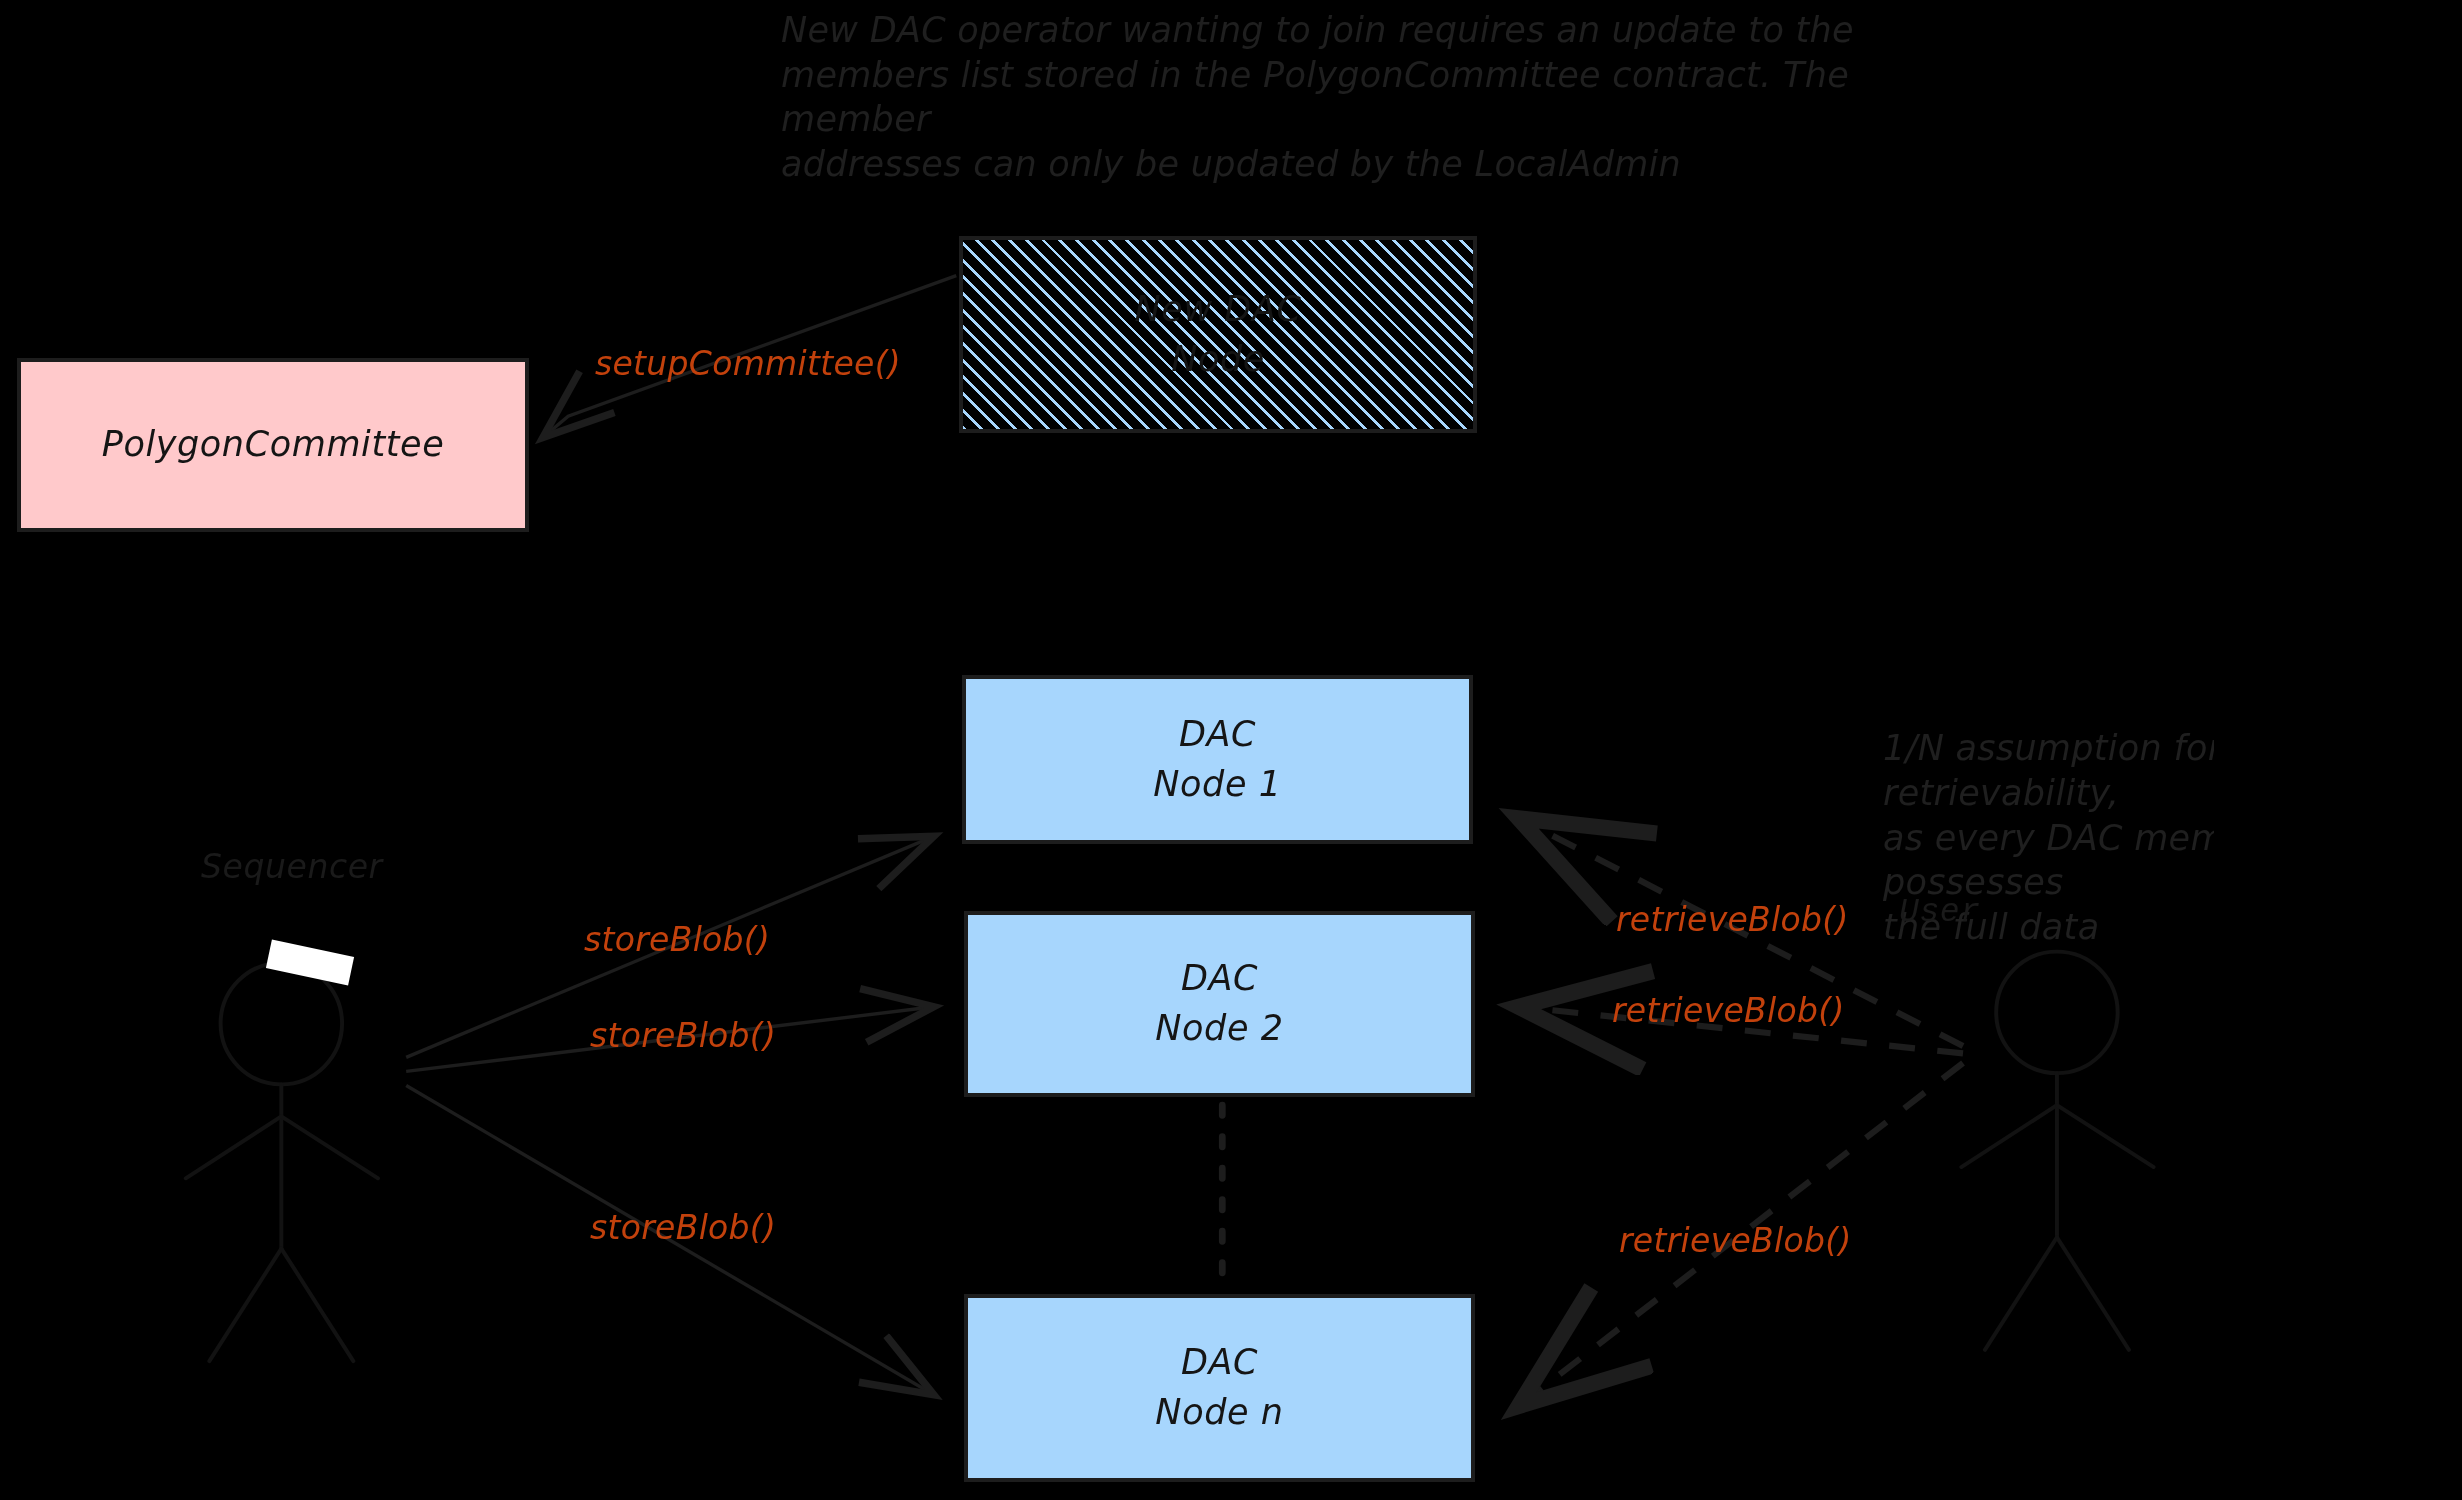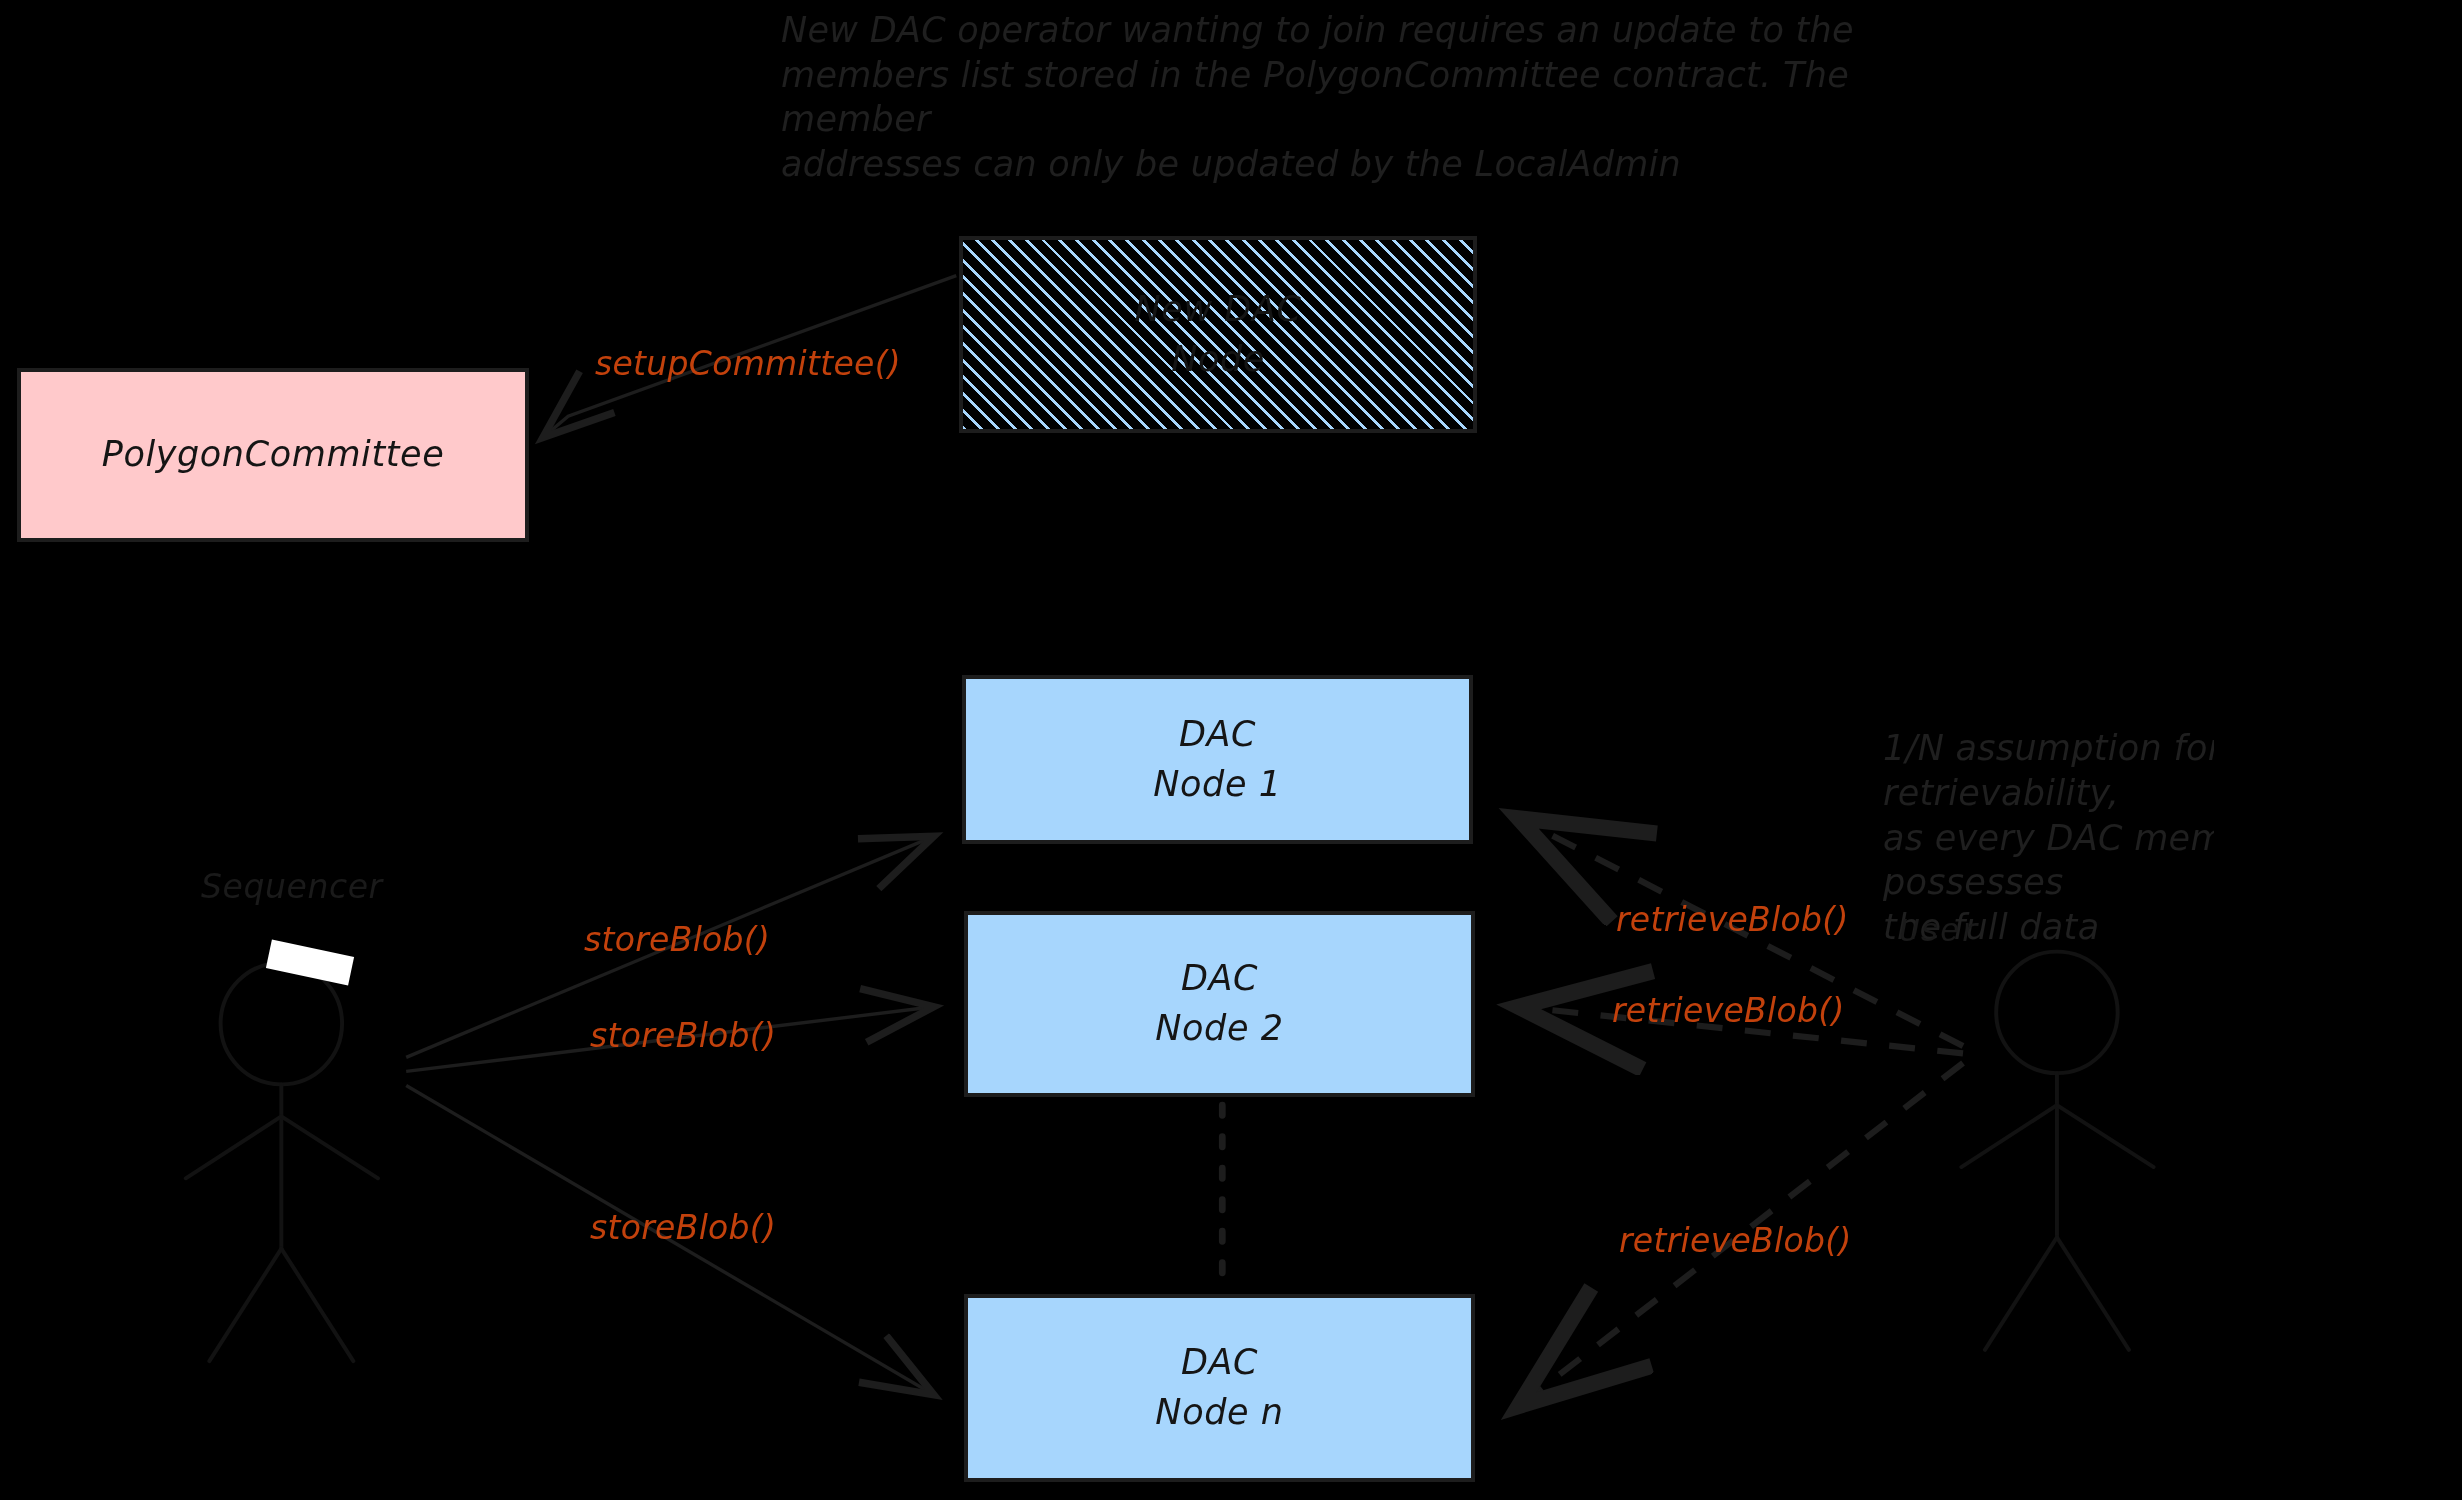--- a/index.html
+++ b/index.html
@@ -73,21 +73,20 @@
     white-space:nowrap;
     font-style:italic;
   }
   .actor-label{
     position:absolute;
     color:#1a1a1a;
     font-size:33px;
     letter-spacing:0.6px;
     white-space:nowrap;
     font-style:italic;
-    margin-top:20px;
   }
   .sequencer-card{
     position:absolute;
     background:#ffffff;
     transform:rotate(12deg);
     border:0;
   }
 </style>
 </head>
 <body>
@@ -160,21 +159,21 @@
 addresses can only be updated by the LocalAdmin</div>
 
   <div class="note" style="left:1883px; top:700px; width:574px;margin-top:26px;">1/N assumption for retrievability,
 as every DAC member possesses
 the full data</div>
 
 
   <div class="box box-hatch" style="left:959px; top:196px; width:518px; height:197px;margin-top:40px;">New DAC
 Node</div>
 
-  <div class="box box-pink" style="left:17px; top:368px; width:512px; height:174px;font-style:italic;">PolygonCommittee</div>
+  <div class="box box-pink" style="left:17px; top:358px; width:512px; height:174px;font-style:italic;">PolygonCommittee</div>
 
   <div class="box box-blue" style="left:962px; top:675px; width:511px; height:169px;">DAC
 Node 1</div>
 
   <div class="box box-blue" style="left:964px; top:911px; width:511px; height:186px;">DAC
 Node 2</div>
 
   <div class="box box-blue" style="left:964px; top:1294px; width:511px; height:188px;">DAC
 Node n</div>
 

